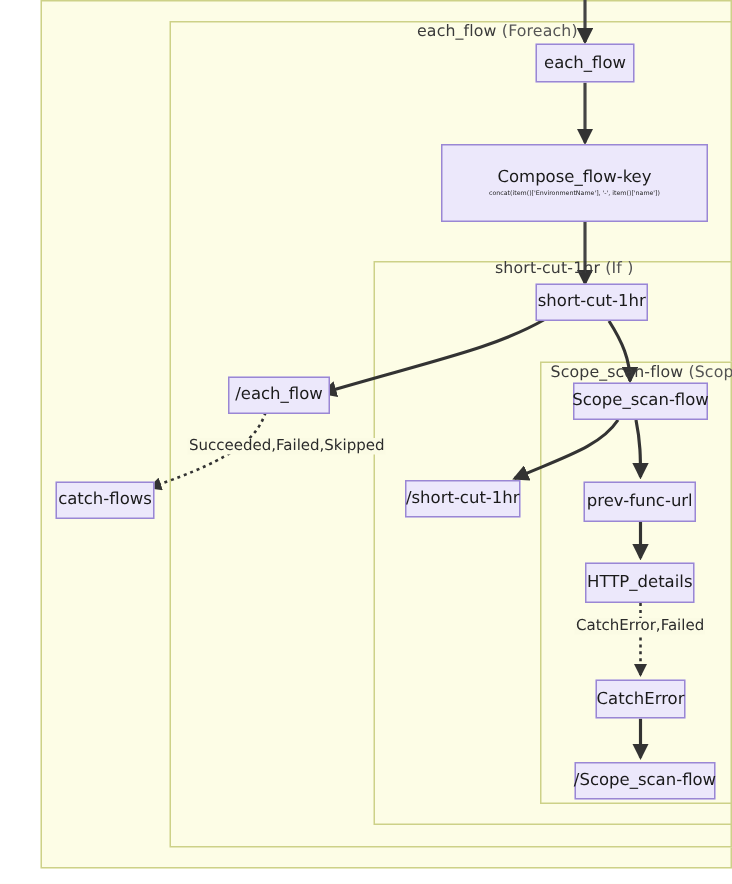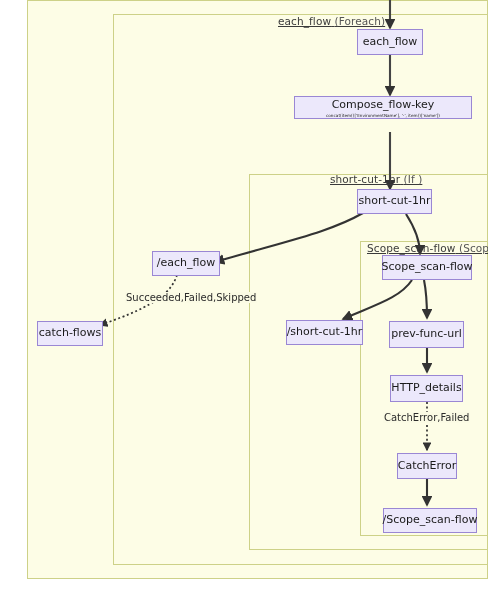--- a/index.html
+++ b/index.html
@@ -34,21 +34,20 @@
     z-index: 1;
   }
   .container-title {
     position: absolute;
     z-index: 3;
     font-size: 10.5px;
     color: #3a3a3a;
     white-space: nowrap;
     background: transparent;
     letter-spacing: 0.1px;
-    text-decoration: underline;
   }
   .container-title .kind {
     color: #555;
   }
 
   .node {
     position: absolute;
     z-index: 4;
     background: #ece8fb;
     border: 1.3px solid #9a87d4;
@@ -141,42 +140,42 @@
 
     <path d="M 427 402 L 427 450" stroke="#333" stroke-width="1.7" fill="none" stroke-dasharray="2,2.6" marker-end="url(#arrowdot)"></path>
 
     <path d="M 427 479 L 427 505" stroke="#333" stroke-width="2.1" fill="none" marker-end="url(#arrow)"></path>
   </svg>
 
   <div class="node" style="left:357px; top:29px; width:66px; height:26px;">
     <span class="node-label">each_flow</span>
   </div>
 
-  <div class="node" style="left:294px; top:96px; width:178px; height:23px;justify-content:space-between;">
+  <div class="node" style="left:294px; top:96px; width:178px; height:52px;">
     <span class="node-label">Compose_flow-key</span>
     <span class="node-sub">concat(item()['EnvironmentName'], '-', item()['name'])</span>
   </div>
 
   <div class="node" style="left:357px; top:189px; width:75px; height:25px;">
     <span class="node-label">short-cut-1hr</span>
   </div>
 
   <div class="node" style="left:152px; top:251px; width:68px; height:25px;">
     <span class="node-label">/each_flow</span>
   </div>
 
   <div class="node" style="left:37px; top:321px; width:66px; height:25px;">
     <span class="node-label">catch-flows</span>
   </div>
 
   <div class="node" style="left:382px; top:255px; width:90px; height:25px;">
     <span class="node-label">Scope_scan-flow</span>
   </div>
 
-  <div class="node" style="left:270px; top:320px; width:77px; height:25px;margin-left:16px;">
+  <div class="node" style="left:270px; top:320px; width:77px; height:25px;">
     <span class="node-label">/short-cut-1hr</span>
   </div>
 
   <div class="node" style="left:389px; top:321px; width:75px; height:27px;">
     <span class="node-label">prev-func-url</span>
   </div>
 
   <div class="node" style="left:390px; top:375px; width:73px; height:27px;">
     <span class="node-label">HTTP_details</span>
   </div>

